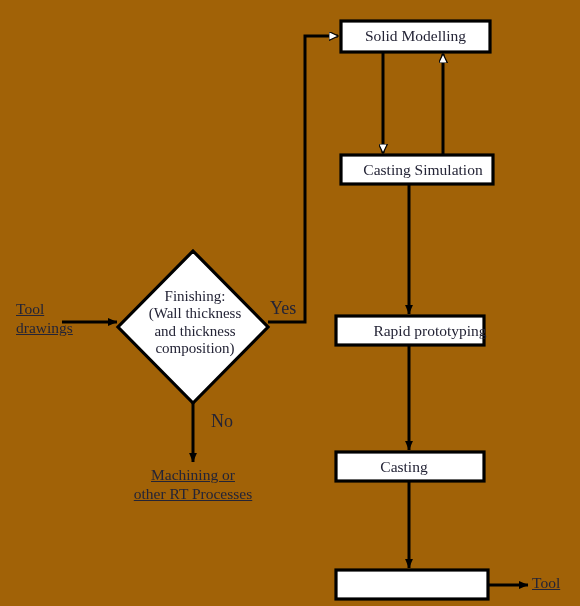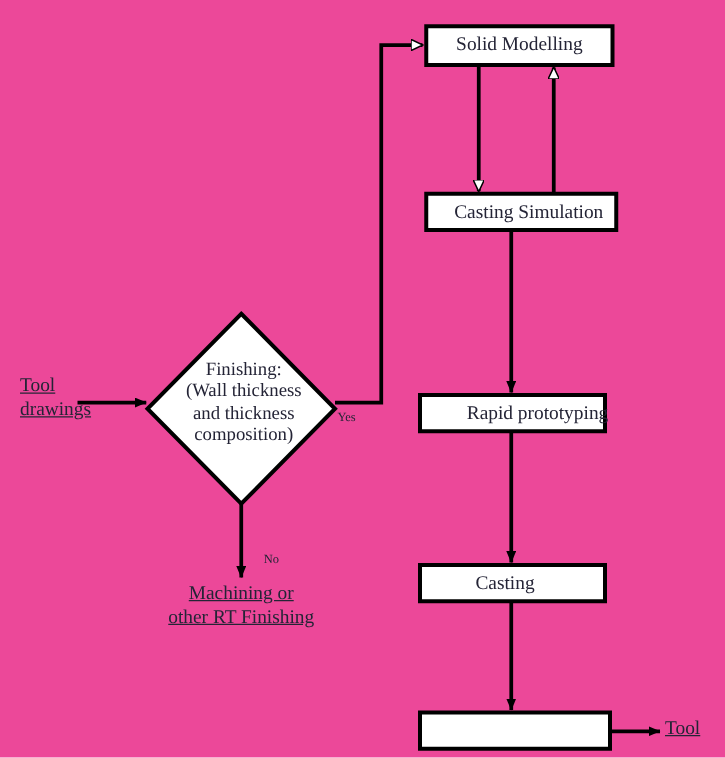--- a/index.html
+++ b/index.html
@@ -4,21 +4,21 @@
 <style>
   html, body {
     margin: 0;
     padding: 0;
     background: #ffffff;
   }
   #canvas {
     position: relative;
     width: 580px;
     height: 606px;
-    background: #ec4899;
+    background: #a16207;
     overflow: hidden;
     font-family: "Liberation Serif", "DejaVu Serif", serif;
     color: #1a1a2e;
   }
   #flow-svg {
     position: absolute;
     left: 0;
     top: 0;
     width: 580px;
     height: 606px;
@@ -35,24 +35,23 @@
     font-size: 15.5px;
   }
   .diamond-label {
     font-size: 15px;
     line-height: 1.16;
     white-space: normal;
     width: 150px;
   }
   .edge-label {
     position: absolute;
-    font-size: 10px;
+    font-size: 18px;
     color: #242436;
     white-space: nowrap;
-    margin-top: 31px;
   }
   .free-label {
     position: absolute;
     font-size: 15.5px;
     text-align: center;
     line-height: 1.2;
     color: #242436;
     white-space: nowrap;
     text-decoration: underline;
   }
@@ -127,21 +126,21 @@
     <div>composition)</div>
   </div>
 
   <div class="free-label" style="left:16px; top:300px; text-align:left;">
     <div>Tool</div>
     <div>drawings</div>
   </div>
 
   <div class="free-label" style="left:113px; top:466px; width:160px;">
     <div>Machining or</div>
-    <div>other RT Finishing</div>
+    <div>other RT Processes</div>
   </div>
 
   <div class="free-label" style="left:532px; top:574px; text-align:left;">Tool</div>
 
   <div class="edge-label" style="left:270px; top:298px;">Yes</div>
 
   <div class="edge-label" style="left:211px; top:411px;">No</div>
 
 </div>
 

